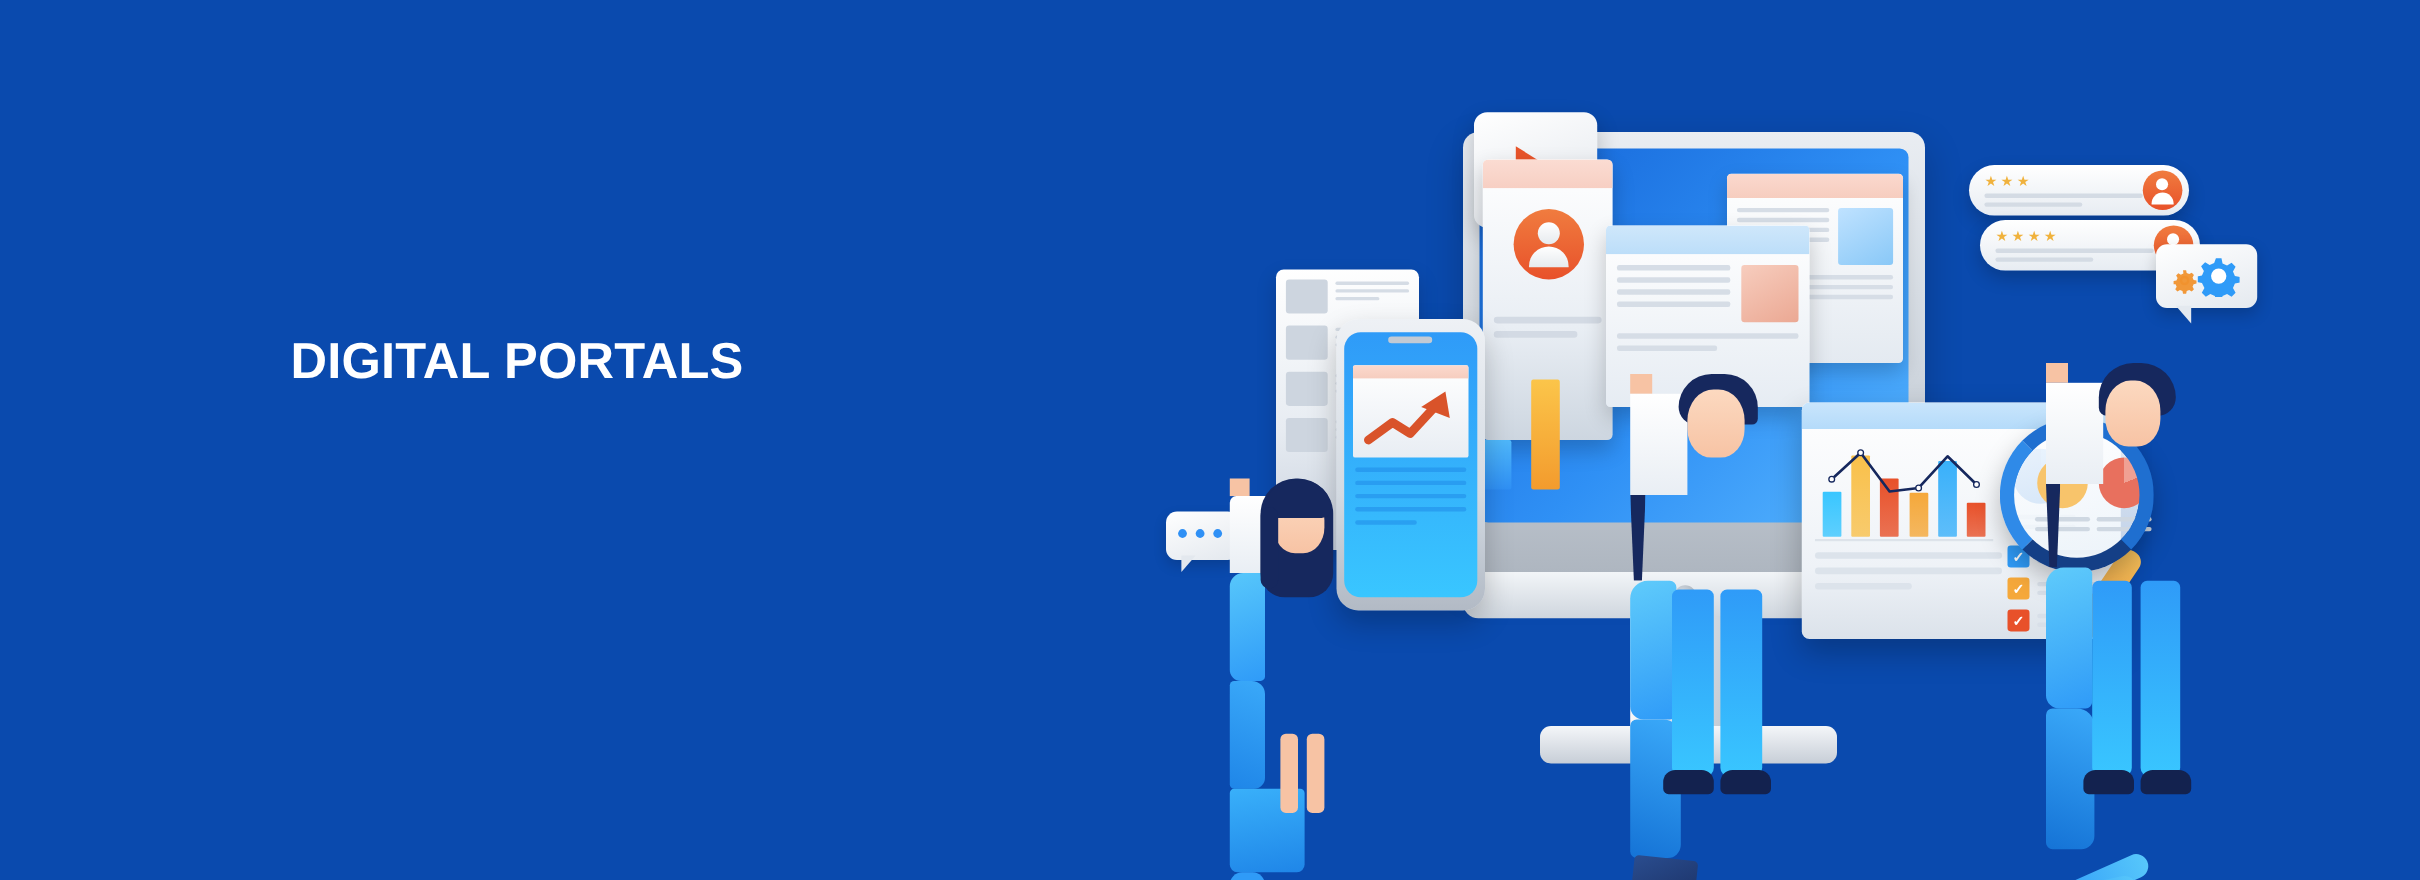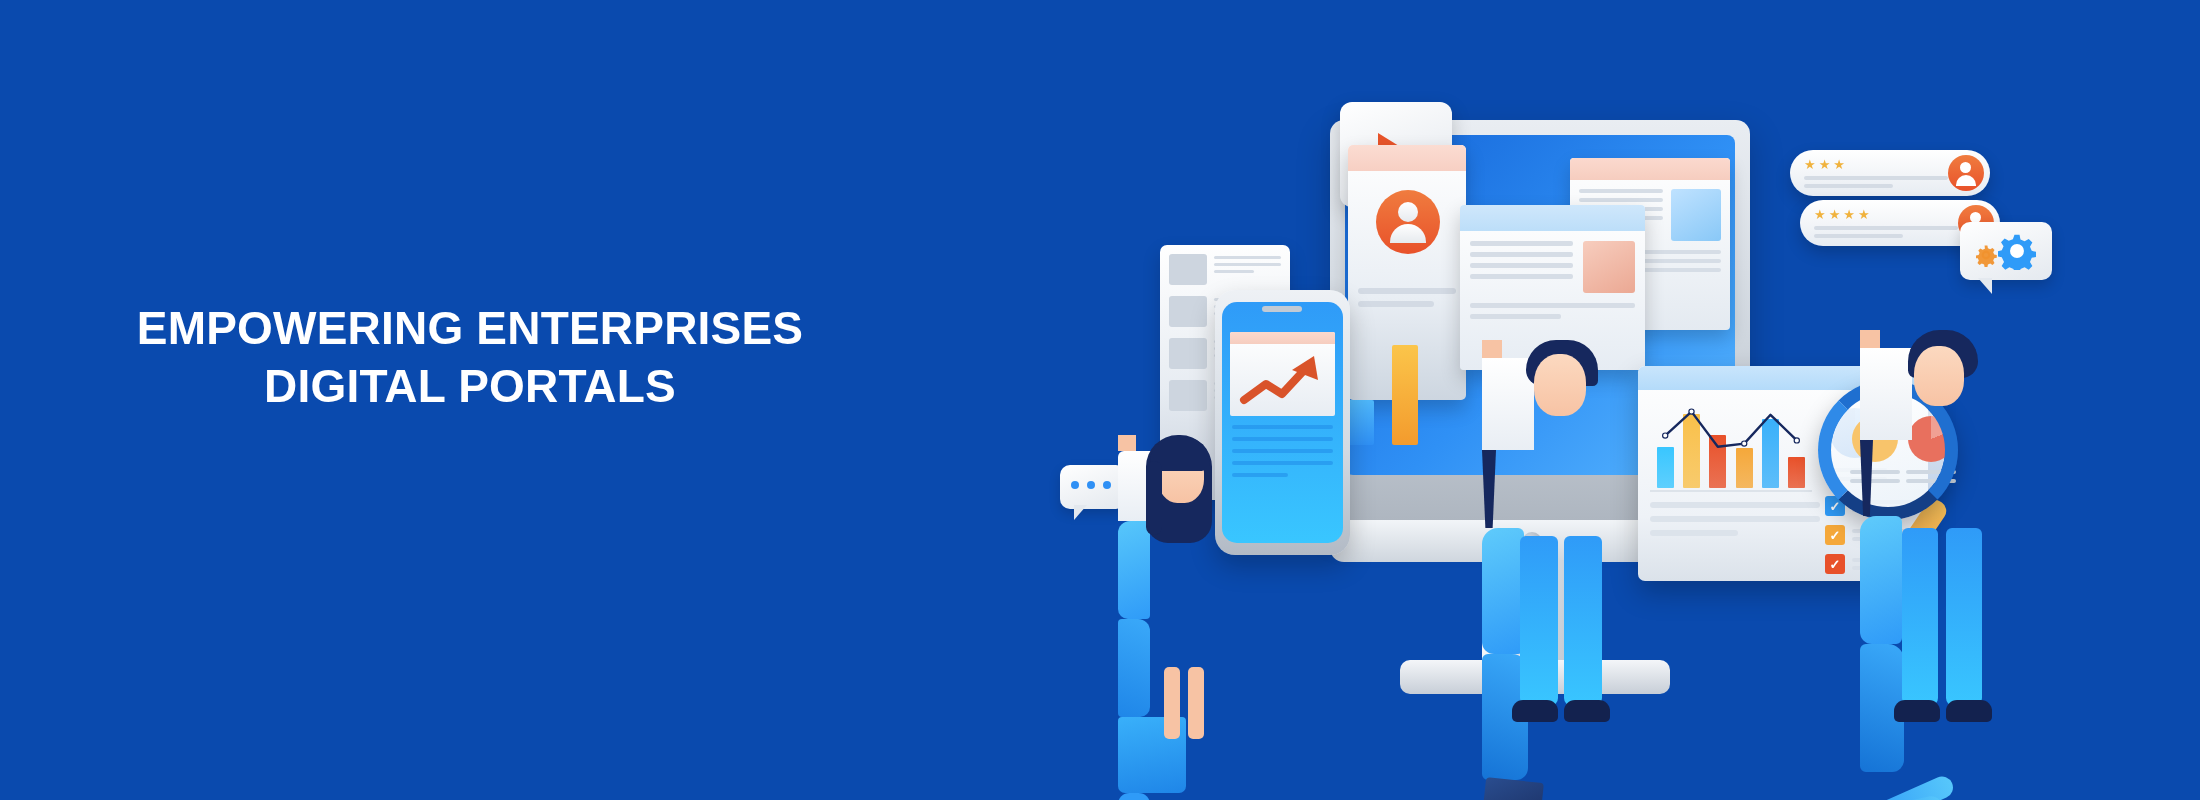--- a/index.html
+++ b/index.html
@@ -252,21 +252,20 @@
     background:linear-gradient(180deg,#2f9bf8,#39c6ff);}
   .r-shoel{left:34px;top:370px;width:46px;height:22px;}
   .r-shoer{left:86px;top:370px;width:46px;height:22px;}
 </style>
 </head>
 <body>
 
 <div class="banner">
 
   <div class="headline">
-    <span class="ln">EMPOWERING ENTERPRISES</span>
     <span class="ln">DIGITAL PORTALS</span>
   </div>
 
   <div class="art">
 
     <div class="mon-body"></div>
     <div class="mon-screen"></div>
     <div class="mon-chin"></div>
     <div class="mon-power"></div>
     <div class="mon-neck"></div>

